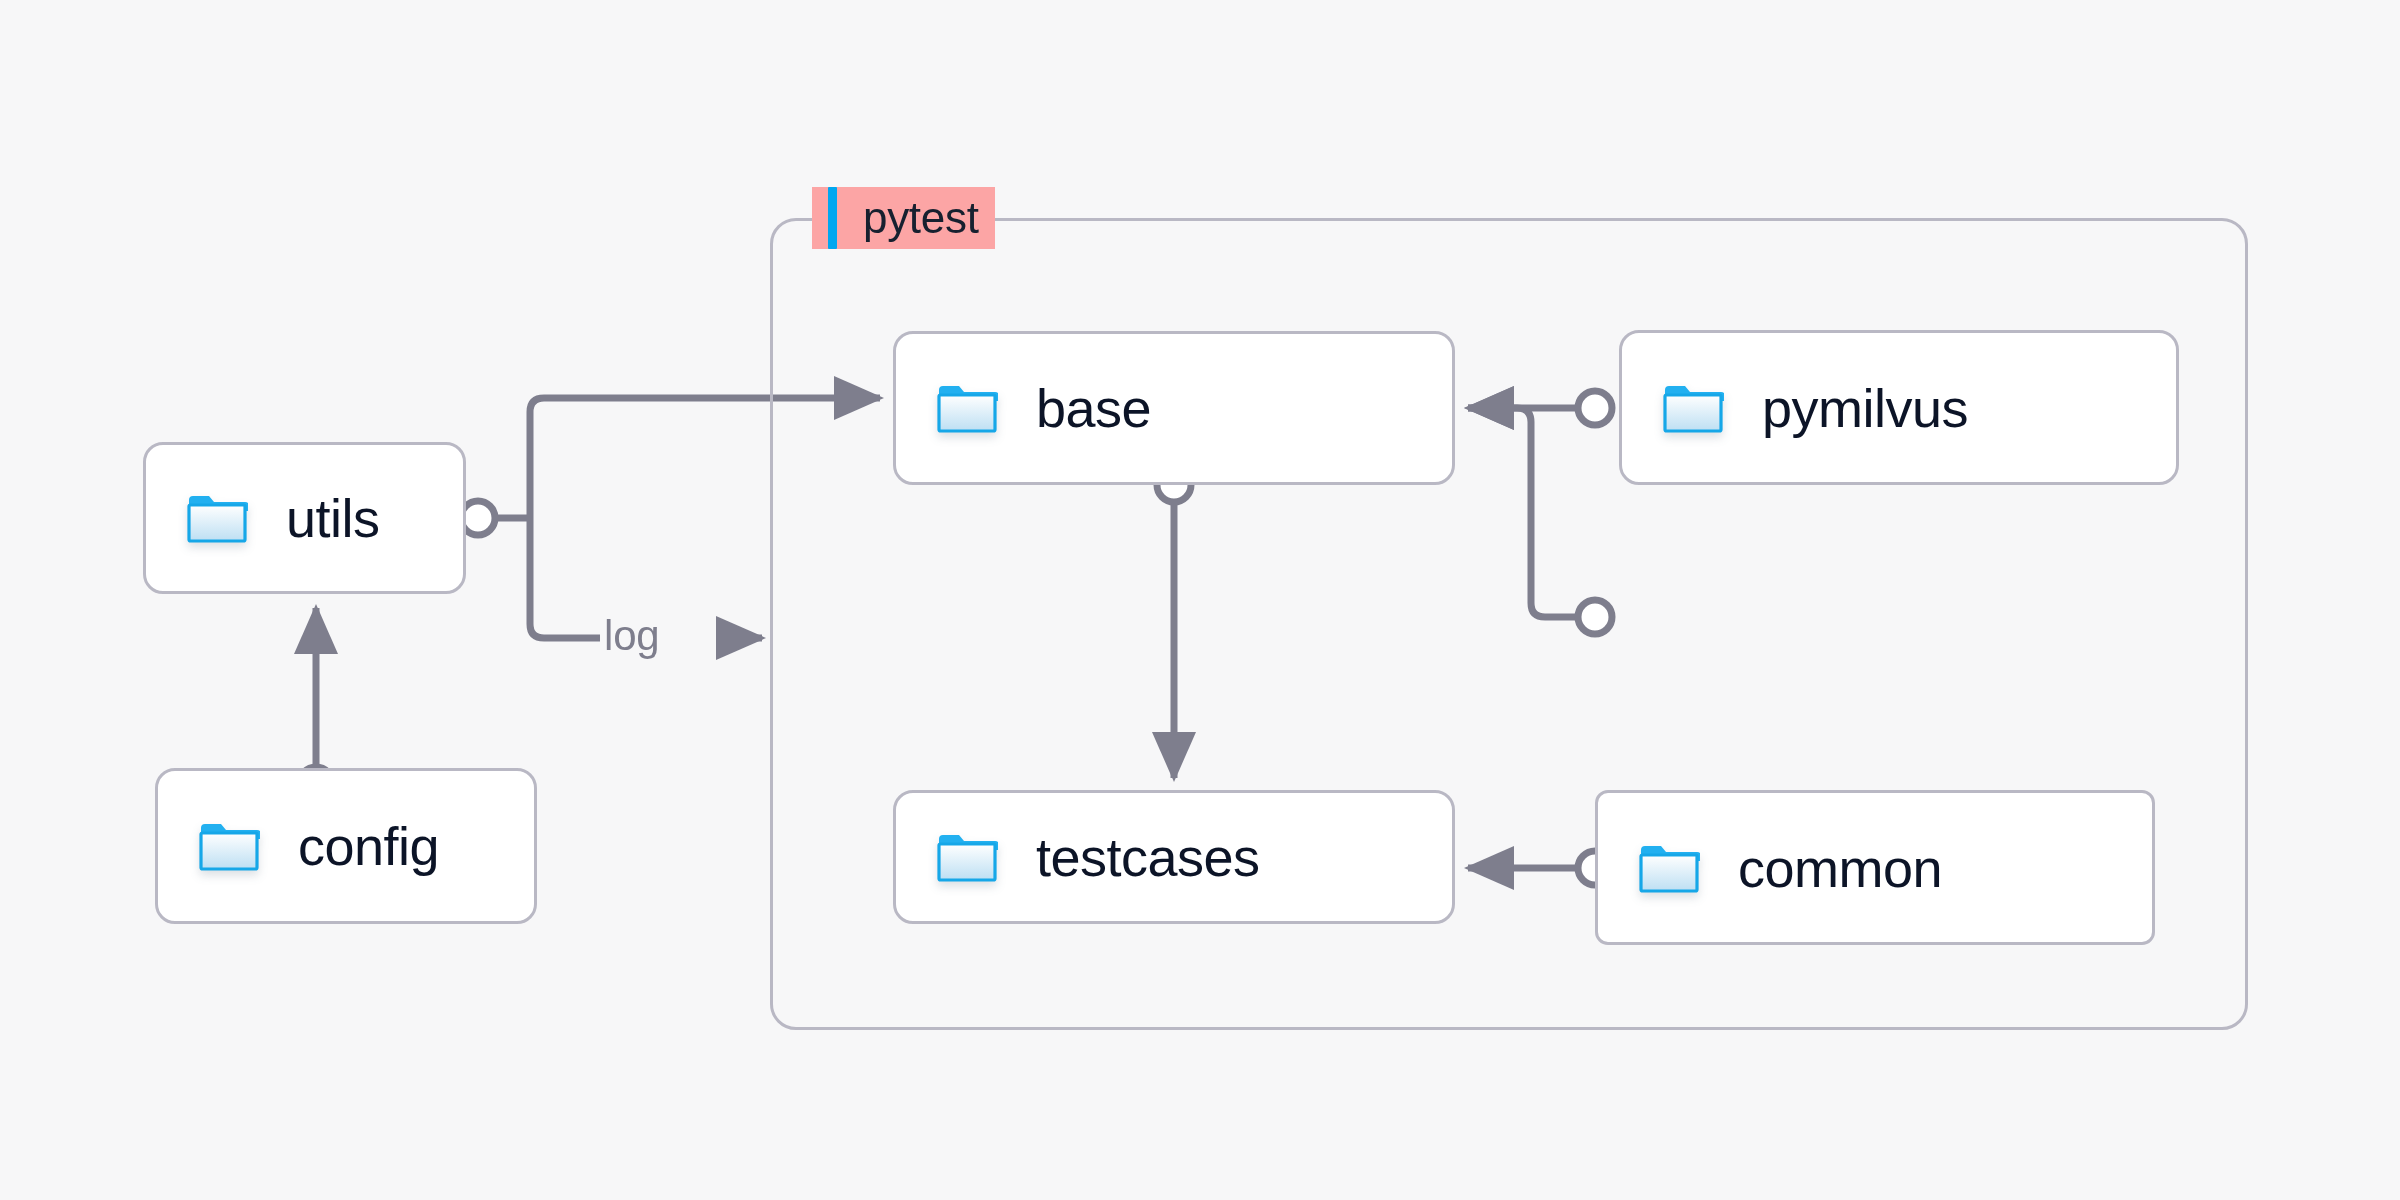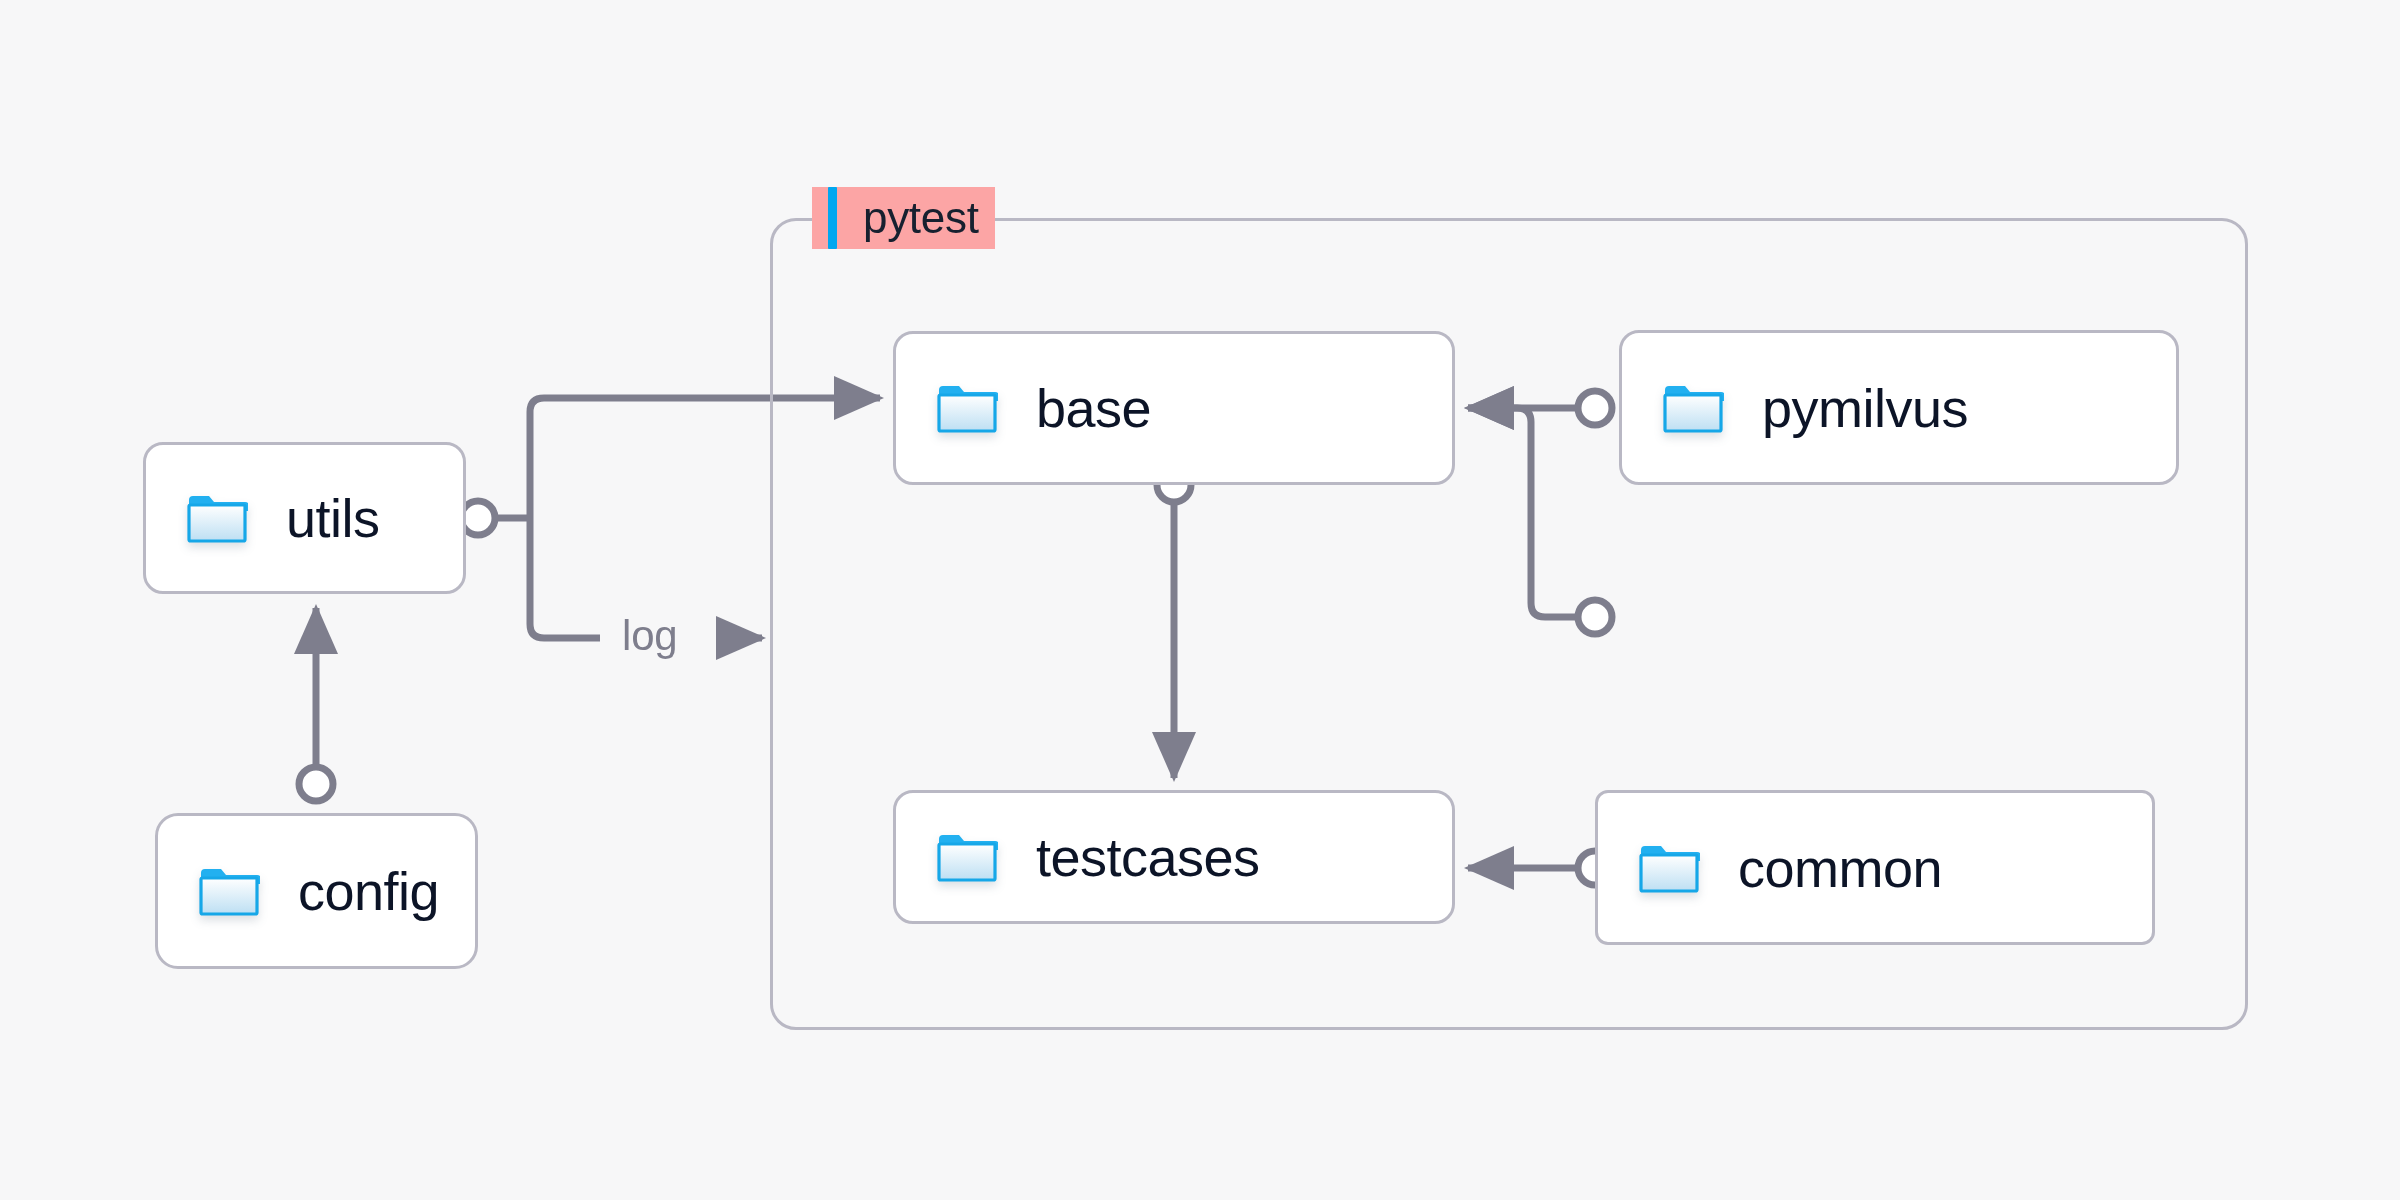--- a/index.html
+++ b/index.html
@@ -172,21 +172,21 @@
             <stop offset="100%" stop-color="#bddff3"></stop>
           </linearGradient>
         </defs>
         <path d="M3,8 a4,4 0 0 1 4,-4 h16 l5,6 h31 a4,4 0 0 1 4,4 v5 H3 z" fill="#22b0f0"></path>
         <rect x="3" y="13" width="56" height="36" rx="1.5" fill="url(#fg1)" stroke="#16a7e8" stroke-width="3.2"></rect>
       </svg>
     </span>
     <span class="node-label">utils</span>
   </div>
 
-  <div class="node" style="left:155px; top:813px; width:323px; height:156px;border-radius:23px;">
+  <div class="node" style="left:155px; top:768px; width:382px; height:156px;">
     <span class="folder-icon">
       <svg width="62" height="52" viewBox="0 0 62 52">
         <path d="M3,8 a4,4 0 0 1 4,-4 h16 l5,6 h31 a4,4 0 0 1 4,4 v5 H3 z" fill="#22b0f0"></path>
         <rect x="3" y="13" width="56" height="36" rx="1.5" fill="url(#fg1)" stroke="#16a7e8" stroke-width="3.2"></rect>
       </svg>
     </span>
     <span class="node-label">config</span>
   </div>
 
   <div class="node" style="left:893px; top:331px; width:562px; height:154px;">
@@ -223,15 +223,15 @@
   <div class="node" style="left:1595px; top:790px; width:560px; height:155px;border-radius:13px;">
     <span class="folder-icon">
       <svg width="62" height="52" viewBox="0 0 62 52">
         <path d="M3,8 a4,4 0 0 1 4,-4 h16 l5,6 h31 a4,4 0 0 1 4,4 v5 H3 z" fill="#22b0f0"></path>
         <rect x="3" y="13" width="56" height="36" rx="1.5" fill="url(#fg1)" stroke="#16a7e8" stroke-width="3.2"></rect>
       </svg>
     </span>
     <span class="node-label">common</span>
   </div>
 
-  <div class="edge-label" style="left:604px; top:612px;margin-left:18px;">log</div>
+  <div class="edge-label" style="left:604px; top:612px;">log</div>
 
 </div>
 
 </body></html>

